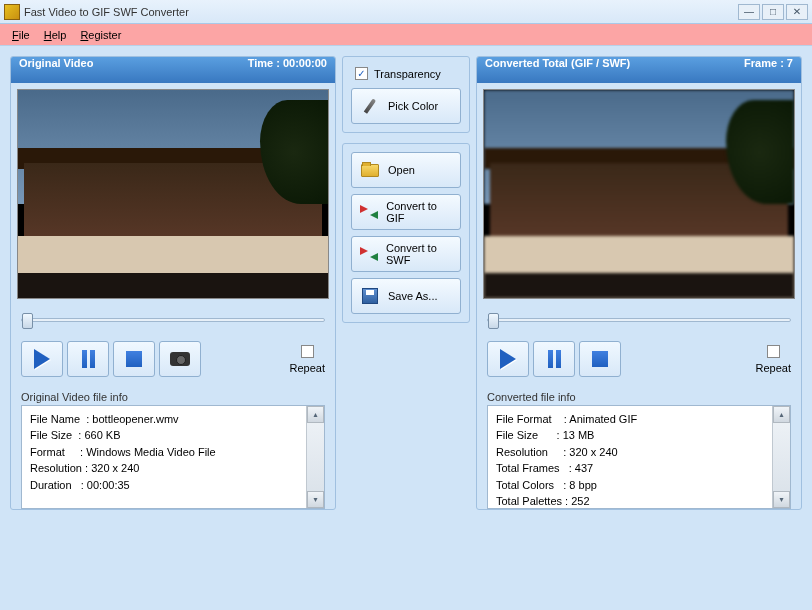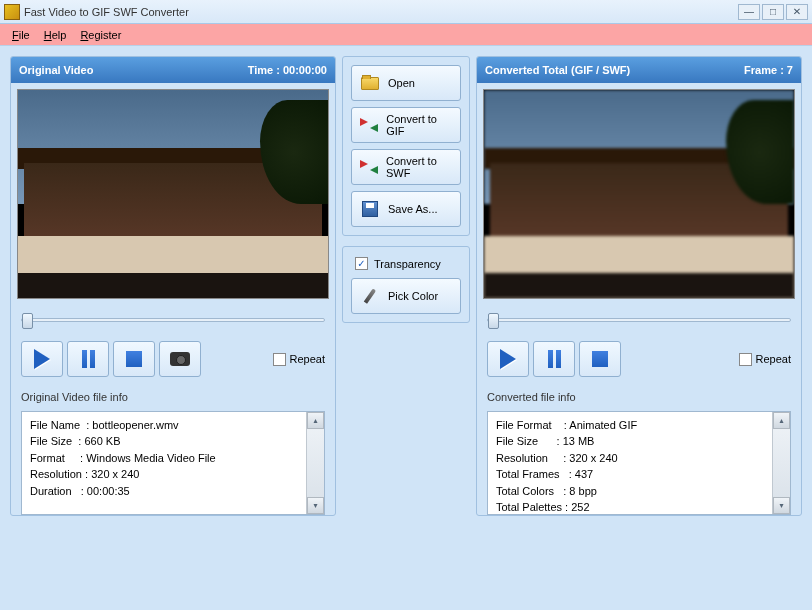--- a/index.html
+++ b/index.html
@@ -13,21 +13,21 @@
 
 .menubar { height: 22px; background: #fca5a5; display: flex; align-items: center; padding: 0 6px; gap: 2px; border-bottom: 1px solid #b8d0e8; }
 .menu-item { padding: 2px 6px; cursor: pointer; text-decoration: underline; text-decoration-color: transparent; }
 .menu-item .ul { text-decoration: underline; }
 
 .main { display: flex; padding: 10px; gap: 6px; }
 .panel { background: #d0e4f7; border: 1px solid #a0c0e0; border-radius: 3px; }
 .left-panel, .right-panel { width: 326px; display: flex; flex-direction: column; }
 .center-panel { flex: 1; display: flex; flex-direction: column; gap: 10px; }
 
-.panel-header { height: 26px; background: linear-gradient(#5a9fe0, #3878c0); color: #fff; display: flex; align-items: center; padding: 0 8px; border-radius: 2px 2px 0 0; font-weight: bold; font-size: 13px; }
+.panel-header { height: 26px; background: linear-gradient(#5a9fe0, #3878c0); color: #fff; display: flex; align-items: flex-start; padding: 0 8px; border-radius: 2px 2px 0 0; font-weight: bold; font-size: 13px; }
 .panel-header-right { margin-left: auto; font-weight: bold; font-size: 11px; }
 
 .video-box { margin: 6px; height: 210px; background: #000; border: 1px solid #888; position: relative; overflow: hidden; }
 .sky { position: absolute; top: 0; left: 0; right: 0; height: 55%; background: linear-gradient(#4a6a8a, #7898b8); }
 .ground { position: absolute; bottom: 0; left: 0; right: 0; height: 30%; background: #d8c8b0; }
 .building { position: absolute; top: 35%; left: 2%; right: 2%; height: 40%; background: linear-gradient(#3a2818, #5a3828); }
 .roof { position: absolute; top: 28%; left: 0; right: 0; height: 10%; background: #2a1808; }
 .tree { position: absolute; top: 5%; right: 0; width: 22%; height: 50%; background: radial-gradient(circle, #1a2810, #0a1805); border-radius: 40% 0 0 60%; }
 .shadow { position: absolute; bottom: 0; left: 0; right: 0; height: 12%; background: #1a1410; }
 
@@ -36,40 +36,40 @@
 .slider-thumb { position: absolute; left: 0; top: -6px; width: 11px; height: 16px; background: linear-gradient(#f0f8ff, #c8d8e8); border: 1px solid #7890a8; border-radius: 2px; cursor: pointer; }
 
 .controls-row { margin: 6px 10px 10px; display: flex; gap: 4px; align-items: center; }
 .ctrl-btn { width: 42px; height: 36px; background: linear-gradient(#f0f8ff, #d8e8f8); border: 1px solid #90b0d0; border-radius: 3px; display: flex; align-items: center; justify-content: center; cursor: pointer; }
 .play-tri { width: 0; height: 0; border-left: 16px solid #2060c0; border-top: 10px solid transparent; border-bottom: 10px solid transparent; filter: drop-shadow(1px 1px 0 #fff); }
 .pause-bars { display: flex; gap: 3px; }
 .pause-bars span { width: 5px; height: 18px; background: linear-gradient(#4080e0, #2060c0); }
 .stop-sq { width: 16px; height: 16px; background: linear-gradient(#4080e0, #2060c0); }
 .camera-icon { width: 20px; height: 14px; background: #333; border-radius: 3px; position: relative; }
 .camera-icon::before { content: ''; position: absolute; top: 3px; left: 6px; width: 8px; height: 8px; background: #666; border-radius: 50%; border: 1px solid #222; }
-.repeat-wrap { margin-left: auto; display: flex; align-items: center; gap: 4px; }
+.repeat-wrap { margin-left: auto; display: flex; align-items: center; gap: 4px; flex-direction: column; }
 .chk { width: 13px; height: 13px; background: #fff; border: 1px solid #888; cursor: pointer; display: flex; align-items: center; justify-content: center; }
 .chk.checked::after { content: '✓'; color: #2060c0; font-size: 10px; }
 
 .action-group { border: 1px solid #a0c0e0; border-radius: 3px; padding: 8px; display: flex; flex-direction: column; gap: 6px; background: #d0e4f7; }
 .action-btn { height: 36px; background: linear-gradient(#f4faff, #d8e8f8); border: 1px solid #90b0d0; border-radius: 3px; display: flex; align-items: center; padding: 0 8px; gap: 8px; cursor: pointer; }
 .action-icon { width: 20px; height: 18px; display: flex; align-items: center; justify-content: center; }
 .folder-icon { width: 18px; height: 13px; background: linear-gradient(#f8d868, #e0b030); border: 1px solid #b08820; border-radius: 1px; position: relative; }
 .folder-icon::before { content: ''; position: absolute; top: -3px; left: 0; width: 7px; height: 3px; background: #e0b030; border: 1px solid #b08820; border-bottom: none; }
 .convert-icon { width: 18px; height: 14px; position: relative; }
 .convert-icon::before { content: ''; position: absolute; top: 0; left: 0; width: 0; height: 0; border-left: 8px solid #d03030; border-top: 4px solid transparent; border-bottom: 4px solid transparent; }
 .convert-icon::after { content: ''; position: absolute; bottom: 0; right: 0; width: 0; height: 0; border-right: 8px solid #208040; border-top: 4px solid transparent; border-bottom: 4px solid transparent; }
 .save-icon { width: 16px; height: 16px; background: linear-gradient(#6090d0, #3060a0); border: 1px solid #204880; position: relative; }
 .save-icon::before { content: ''; position: absolute; top: 1px; left: 3px; right: 3px; height: 5px; background: #fff; }
 .picker-icon { width: 4px; height: 16px; background: linear-gradient(#888, #444); border-radius: 2px 2px 0 0; transform: rotate(35deg); }
 
 .trans-row { display: flex; align-items: center; gap: 6px; padding: 2px 4px; }
 
 .info-section { margin: 4px 10px 0; }
-.info-label { font-size: 11px; color: #333; margin-bottom: 8px; }
+.info-label { font-size: 11px; color: #333; margin-bottom: 2px; }
 .info-box { background: #fff; border: 1px solid #a0b8d0; height: 104px; padding: 6px 8px; font-family: 'Courier New', monospace; font-size: 11px; line-height: 1.4; color: #000; white-space: pre; overflow: hidden; position: relative; }
 .info-box::after { content: ''; position: absolute; right: 0; top: 0; bottom: 0; width: 17px; background: linear-gradient(#f0f4f8, #d8e0e8); border-left: 1px solid #c0c8d0; }
 .info-scroll-up, .info-scroll-dn { position: absolute; right: 0; width: 17px; height: 17px; background: linear-gradient(#f0f4f8, #d0d8e0); border: 1px solid #b0b8c0; z-index: 1; display: flex; align-items: center; justify-content: center; font-size: 8px; color: #567; }
 .info-scroll-up { top: 0; }
 .info-scroll-dn { bottom: 0; }
 
 .blur .sky, .blur .ground, .blur .building, .blur .roof, .blur .tree, .blur .shadow { filter: blur(1.5px); }
 </style>
 </head>
 <body>
@@ -136,55 +136,55 @@
       <div class="info-box"><span>File Name  : bottleopener.wmv
 File Size  : 660 KB
 Format     : Windows Media Video File
 Resolution : 320 x 240
 Duration   : 00:00:35</span><div class="info-scroll-up">▴</div><div class="info-scroll-dn">▾</div></div>
     </div>
   </div>
 
   <div class="center-panel">
     <div class="action-group">
-      <div class="action-btn">
-        <div class="action-icon">
-            <div class="folder-icon"></div>
-          </div>
-        <span>Open</span>
-      </div>
-      <div class="action-btn">
-        <div class="action-icon">
-            <div class="convert-icon"></div>
-          </div>
-        <span>Convert to GIF</span>
-      </div>
-      <div class="action-btn">
-        <div class="action-icon">
-            <div class="convert-icon"></div>
-          </div>
-        <span>Convert to SWF</span>
-      </div>
-      <div class="action-btn">
-        <div class="action-icon">
-            <div class="save-icon"></div>
-          </div>
-        <span>Save As...</span>
-      </div>
-    </div>
-    <div class="action-group">
       <div class="trans-row">
         <div class="chk checked"></div>
         <span>Transparency</span>
       </div>
       <div class="action-btn">
         <div class="action-icon">
             <div class="picker-icon"></div>
           </div>
         <span>Pick Color</span>
+      </div>
+    </div>
+    <div class="action-group">
+      <div class="action-btn">
+        <div class="action-icon">
+            <div class="folder-icon"></div>
+          </div>
+        <span>Open</span>
+      </div>
+      <div class="action-btn">
+        <div class="action-icon">
+            <div class="convert-icon"></div>
+          </div>
+        <span>Convert to GIF</span>
+      </div>
+      <div class="action-btn">
+        <div class="action-icon">
+            <div class="convert-icon"></div>
+          </div>
+        <span>Convert to SWF</span>
+      </div>
+      <div class="action-btn">
+        <div class="action-icon">
+            <div class="save-icon"></div>
+          </div>
+        <span>Save As...</span>
       </div>
     </div>
   </div>
 
   <div class="panel right-panel">
     <div class="panel-header">
       <span>Converted Total (GIF / SWF)</span>
       <span class="panel-header-right">Frame : 7</span>
     </div>
     <div class="video-box blur">

